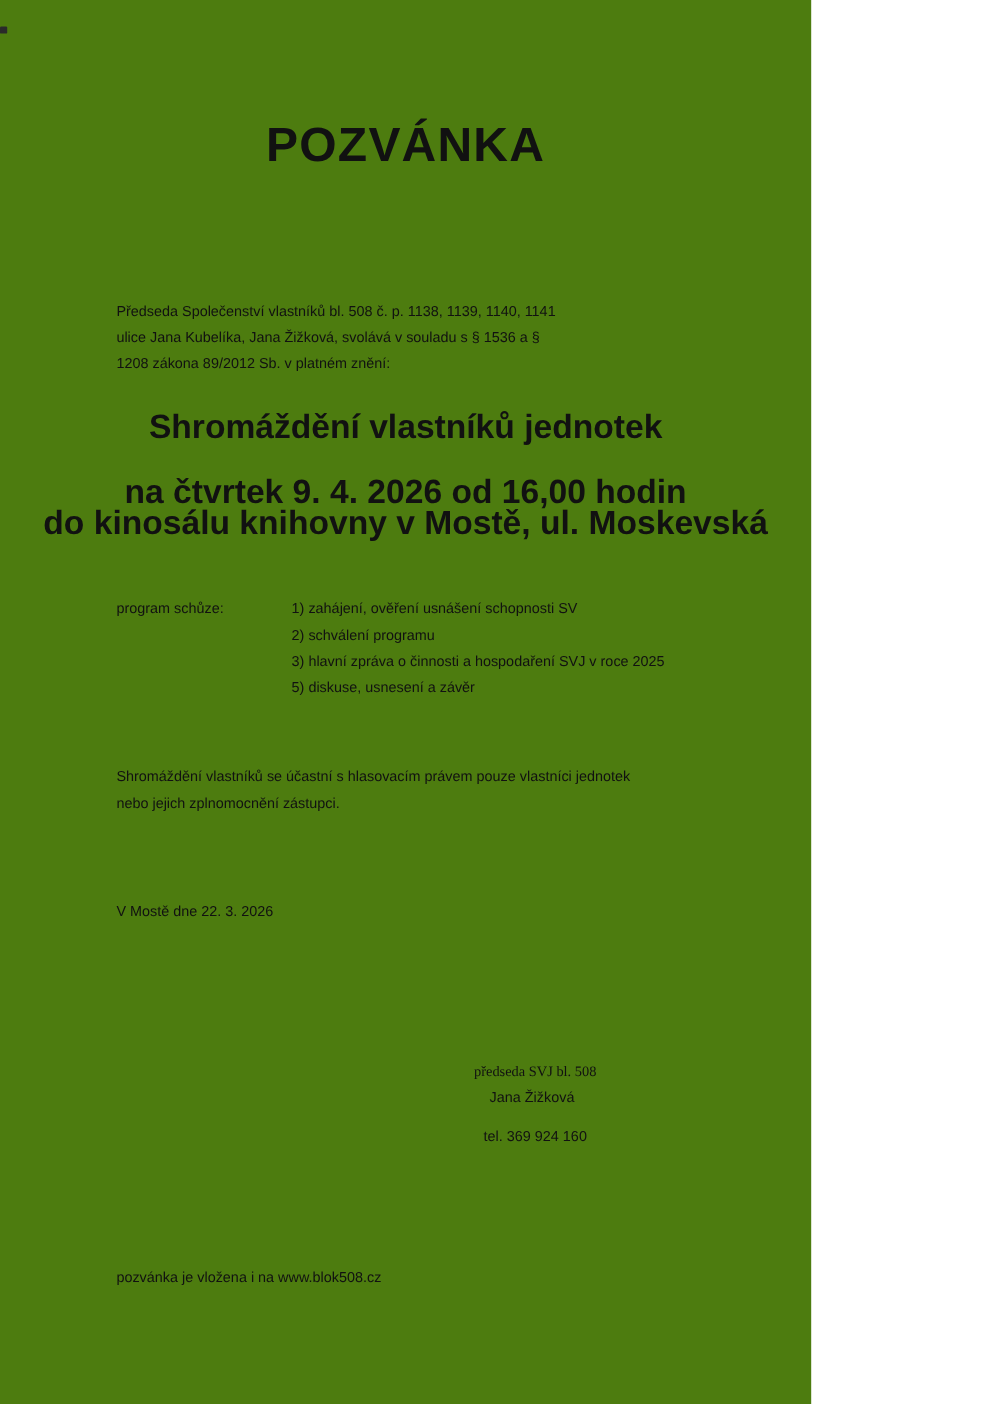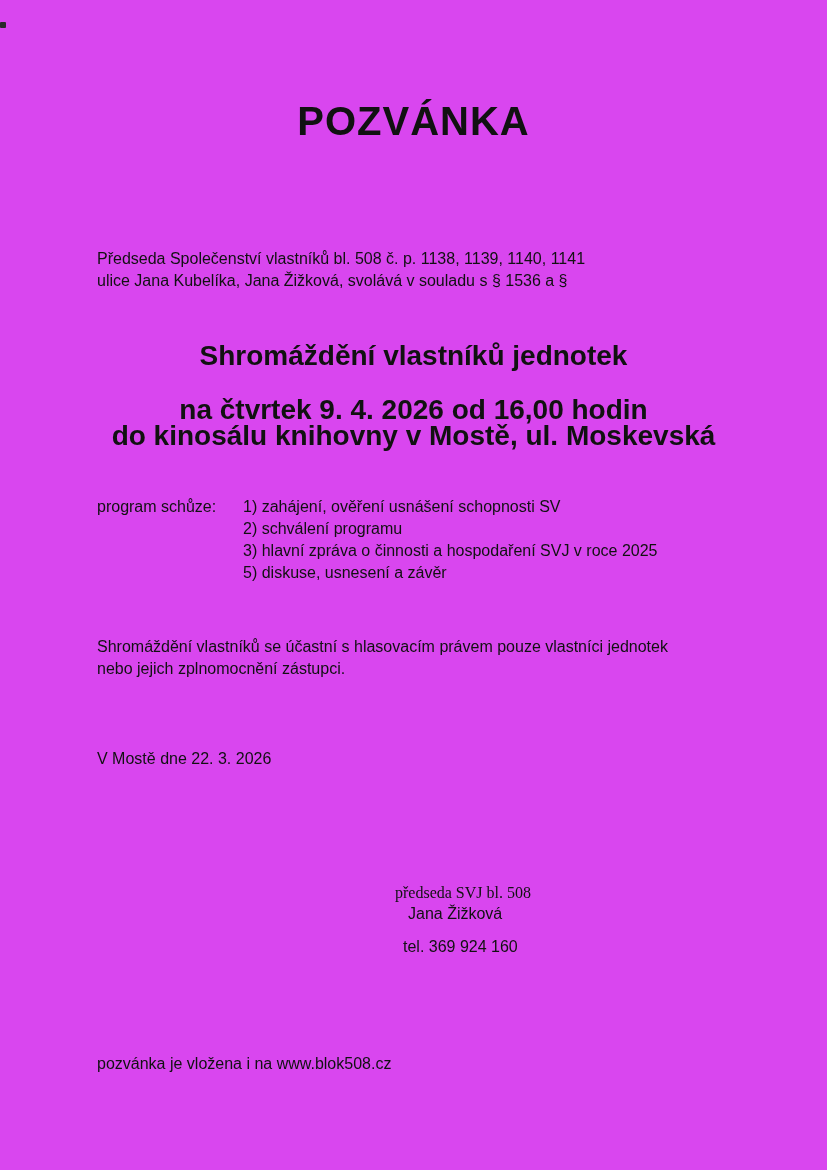--- a/index.html
+++ b/index.html
@@ -2,43 +2,43 @@
 <html><head>
 <meta charset="utf-8">
 <style>
   html, body {
     margin: 0;
     padding: 0;
     background: #ffffff;
   }
   .page {
     position: relative;
-    width: 827px;
+    width: 676px;
     height: 1170px;
-    background: #d946ef;
+    background: #4d7c0f;
     color: #111111;
     font-family: "Liberation Sans", "DejaVu Sans", sans-serif;
     overflow: hidden;
   }
   .abs { position: absolute; }
 
   .doc-title {
     left: 0;
     top: 97px;
     width: 100%;
     text-align: center;
     font-size: 40px;
     line-height: 48px;
     font-weight: bold;
     letter-spacing: 1px;
     white-space: nowrap;
   }
 
   .body-text {
-    font-size: 16px;
+    font-size: 12px;
     line-height: 22px;
     white-space: nowrap;
   }
 
   .intro { left: 97px; top: 248px; }
 
   .heading-bold {
     left: 0;
     width: 100%;
     text-align: center;
@@ -77,20 +77,21 @@
 
 <div class="page">
 
   <div class="abs scan-artifact"></div>
 
   <div class="abs doc-title">POZVÁNKA</div>
 
   <div class="abs body-text intro">
     <div>Předseda Společenství vlastníků bl. 508 č. p. 1138, 1139, 1140, 1141</div>
     <div>ulice Jana Kubelíka, Jana Žižková, svolává v souladu s § 1536 a §</div>
+    <div>1208 zákona 89/2012 Sb. v platném znění:</div>
   </div>
 
   <div class="abs heading-bold meeting-heading">Shromáždění vlastníků jednotek</div>
 
   <div class="abs heading-bold meeting-when">
     <div>na čtvrtek 9. 4. 2026 od 16,00 hodin</div>
     <div>do kinosálu knihovny v Mostě, ul. Moskevská</div>
   </div>
 
   <div class="abs body-text program-label">program schůze:</div>

